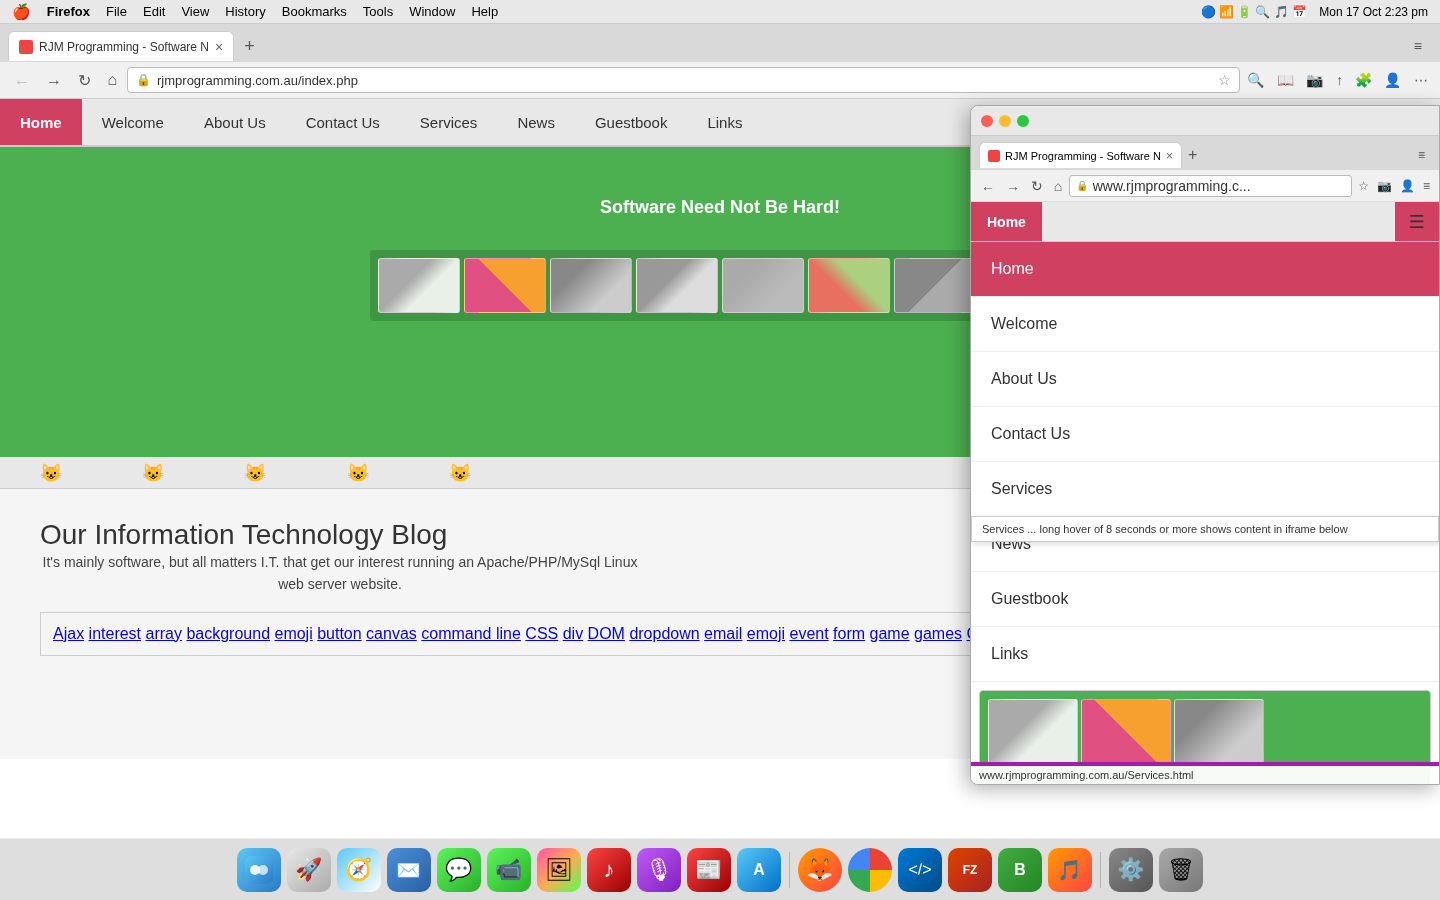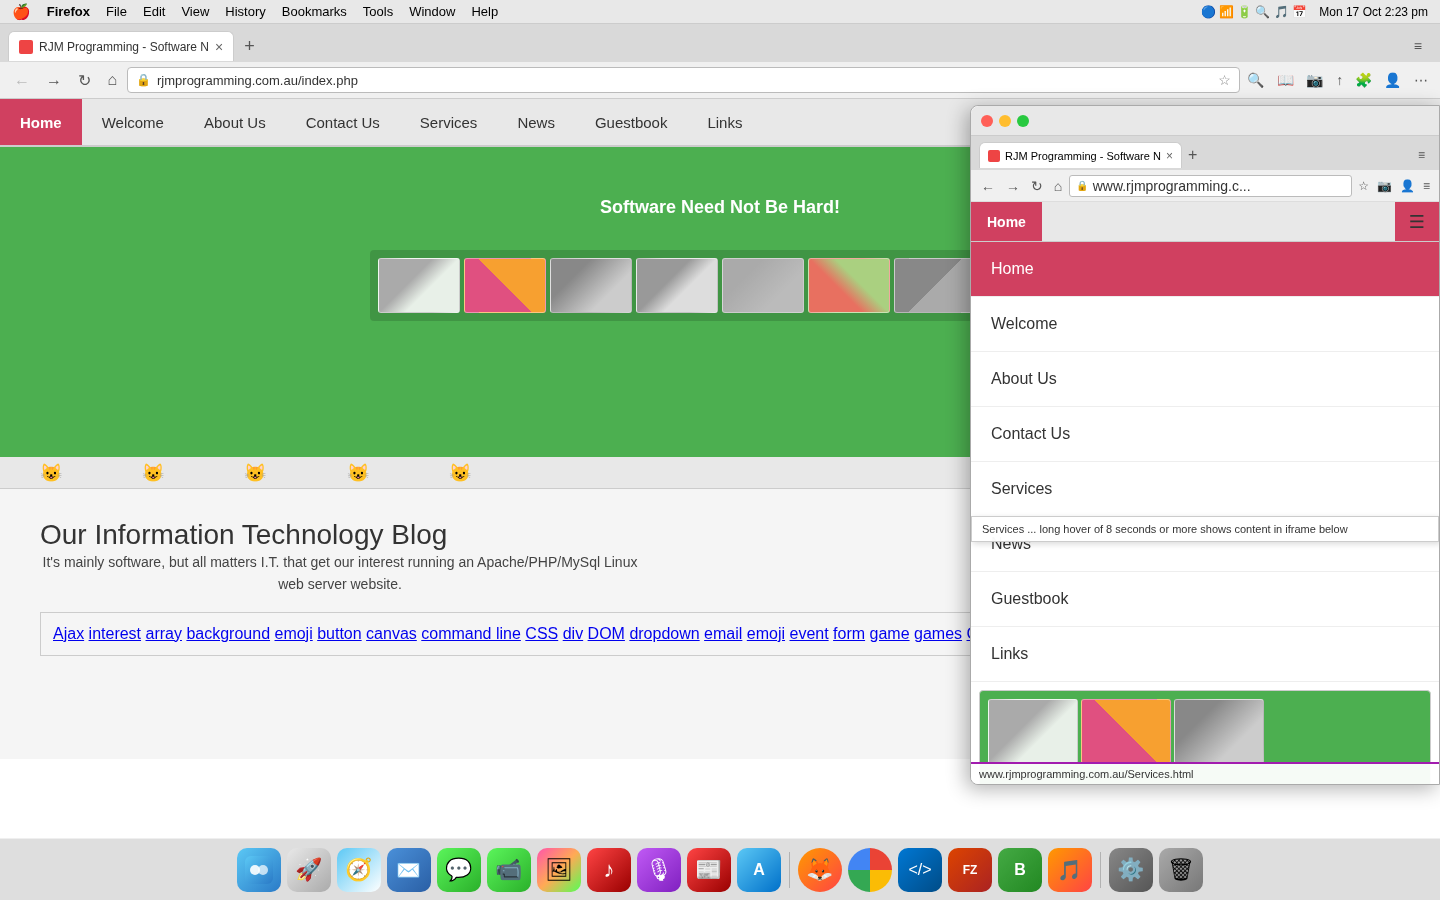--- a/index.html
+++ b/index.html
@@ -376,21 +376,21 @@
     .preview-t2 { background: linear-gradient(45deg, #e05080 50%, #f7a030 50%); }
     .preview-t3 { background: linear-gradient(135deg, #888 30%, #ccc 70%); }
 
     
     .second-browser-status {
       position: absolute;
       bottom: 0;
       left: 0;
       right: 0;
       background: rgba(255,255,255,0.95);
-      border-top: 2px solid #a21caf;
+      border-top: 4px solid #a21caf;
       padding: 3px 8px;
       font-size: 11px;
       color: #333;
       height: 22px;
       display: flex;
       align-items: center;
     }
 
     
     .macos-dock {

